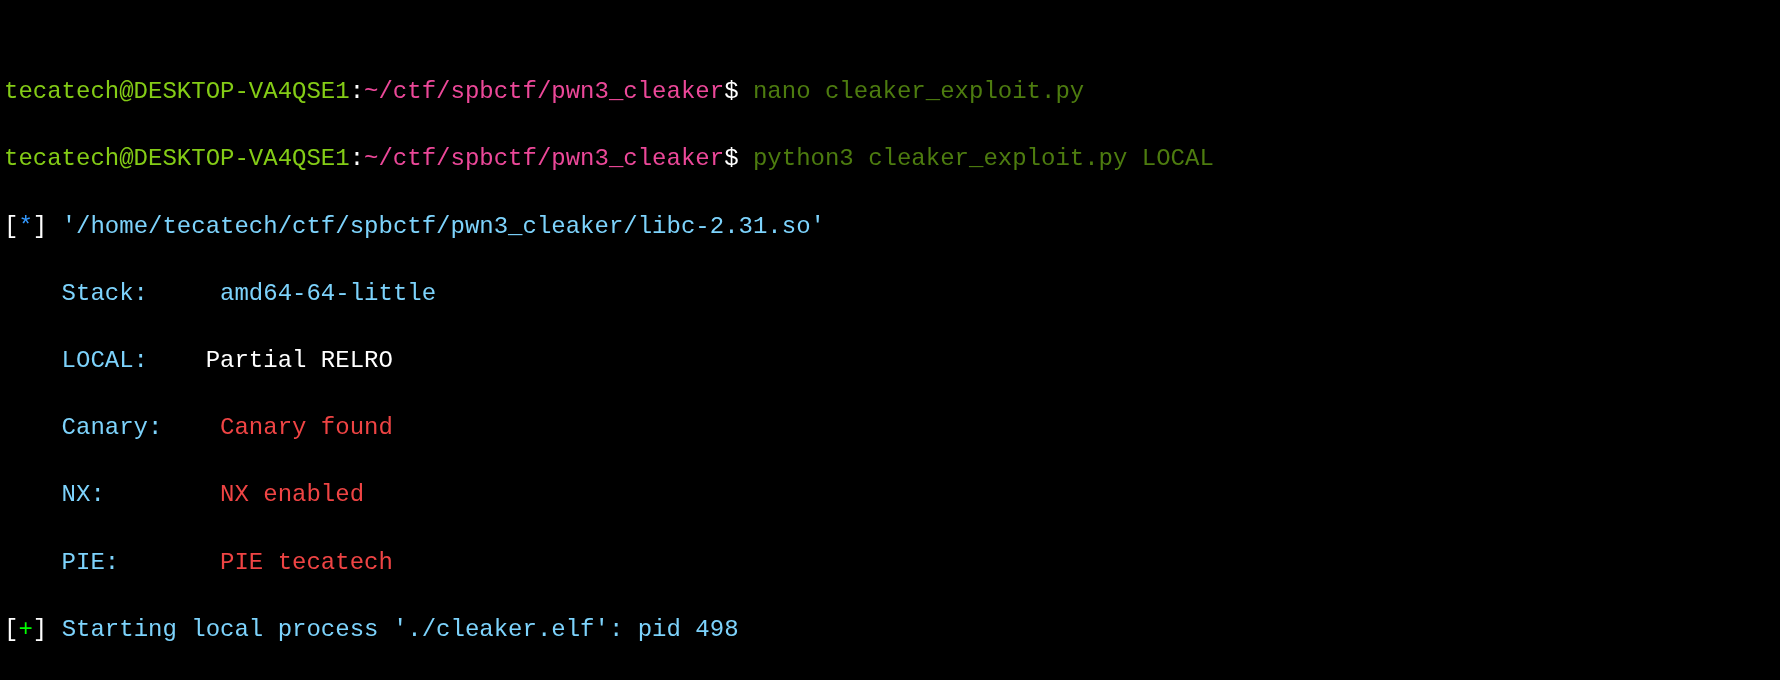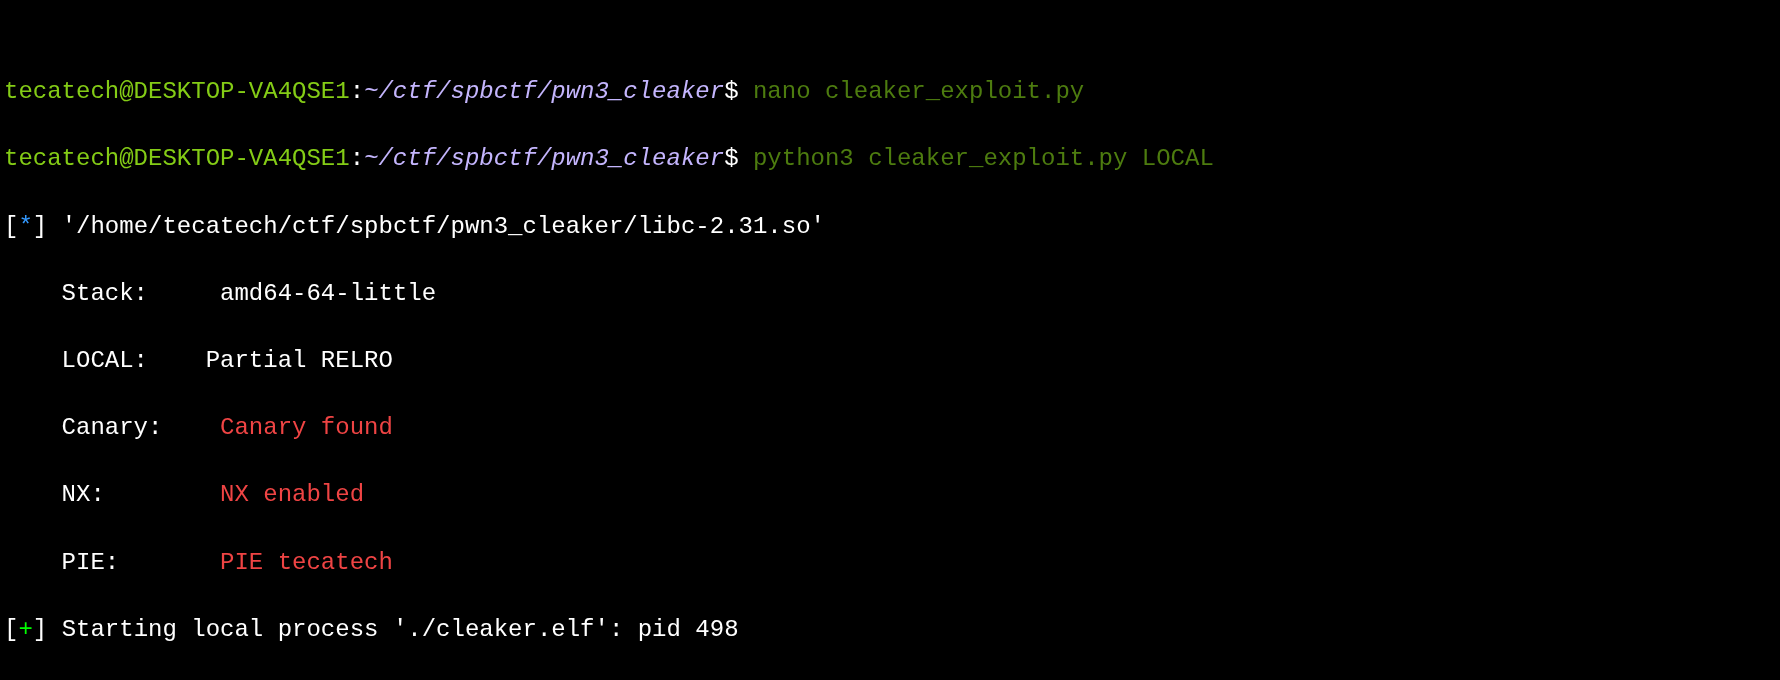--- a/index.html
+++ b/index.html
@@ -7,26 +7,26 @@
       background: #000;
       font-family: 'Consolas', 'Courier New', monospace;
       font-size: 24px;
       line-height: 1.4;
       padding: 8px 4px;
       white-space: pre;
       color: #fff;
       width: 1780px;
     }
     .white { color: #ffffff; }
-    .darkcyan { color: #ffffff; }
+    .darkcyan { color: #7dd3fc; }
     .olive { color: #ef4444; }
     .line { display: block; }
     .prompt-user { color: #84cc16; }
     .prompt-sep { color: #ffffff; }
-    .prompt-path { color: #c4b5fd; font-style: italic; }
+    .prompt-path { color: #ec4899; }
     .prompt-dollar { color: #ffffff; }
     .cmd { color: #4d7c0f; }
     .bracket-w { color: #ffffff; }
     .star-b { color: #3399ff; }
     .plus-g { color: #00ff00; }
   </style>
 </head>
 <body>
 
 <span class="line"><span class="prompt-user">tecatech@DESKTOP-VA4QSE1</span><span class="prompt-sep">:</span><span class="prompt-path">~/ctf/spbctf/pwn3_cleaker</span><span class="prompt-dollar">$</span> <span class="cmd">nano cleaker_exploit.py</span></span>

